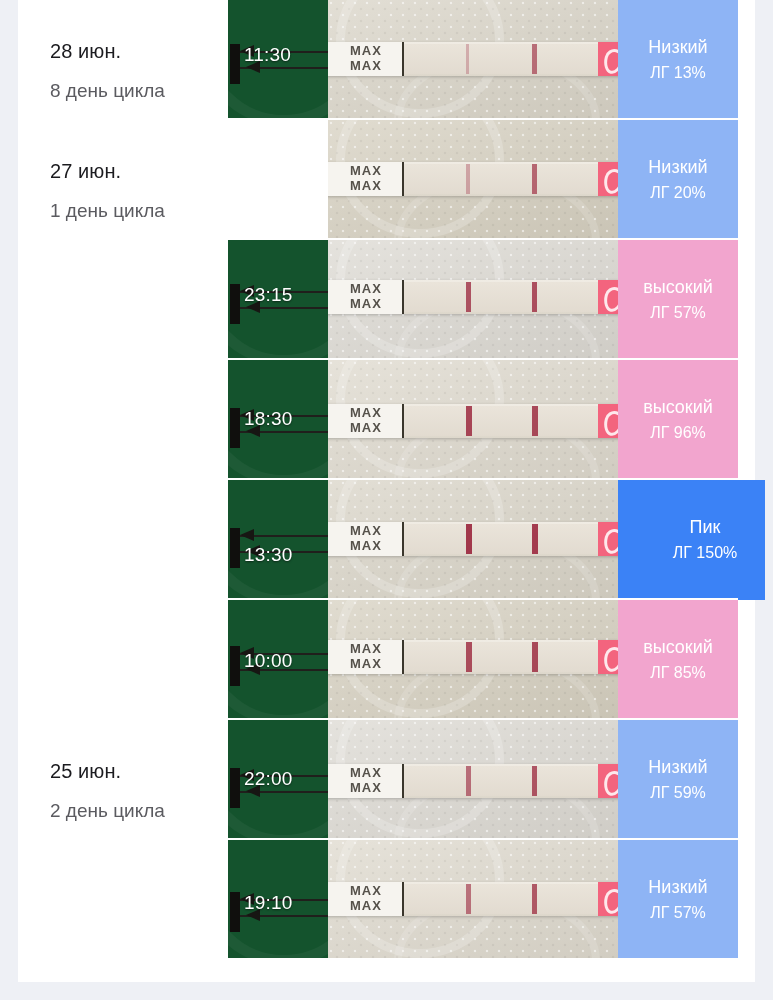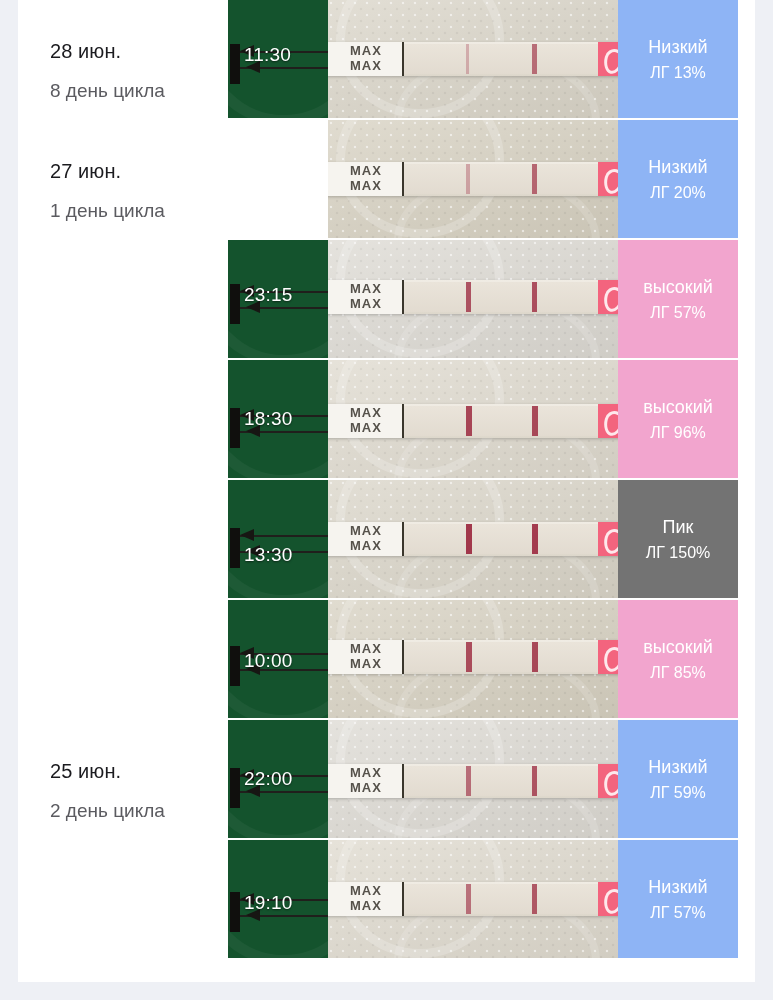--- a/index.html
+++ b/index.html
@@ -401,21 +401,21 @@
             <div class="strip" style="top: 42px;">
               <div class="pad"></div>
               <div class="maxtxt">MAX<br>MAX</div>
               <div class="window">
                 <div class="band" style="left: 62px; width: 6px; background: rgba(150, 28, 52, 0.86);"></div>
                 <div class="band" style="left: 128px; width: 5.85px; background: rgba(150, 28, 52, 0.84);"></div>
               </div>
               <div class="ctrl"></div>
             </div>
           </div>
-          <div class="badgecol" style="background: #737373;">
+          <div class="badgecol" style="background: #3b82f6; padding-left: 27px;">
             <div class="badge-title">Пик</div>
             <div class="badge-sub">ЛГ 150%</div>
           </div>
           <div class="rowsep"></div>
         </div>
         <div class="row">
           <div class="daycol"></div>
           <div class="timecol">
             <div class="tbar" style="top: 46px;"></div>
             <div class="tline" style="left: 12px; width: 88px; top: 53px;"></div>

